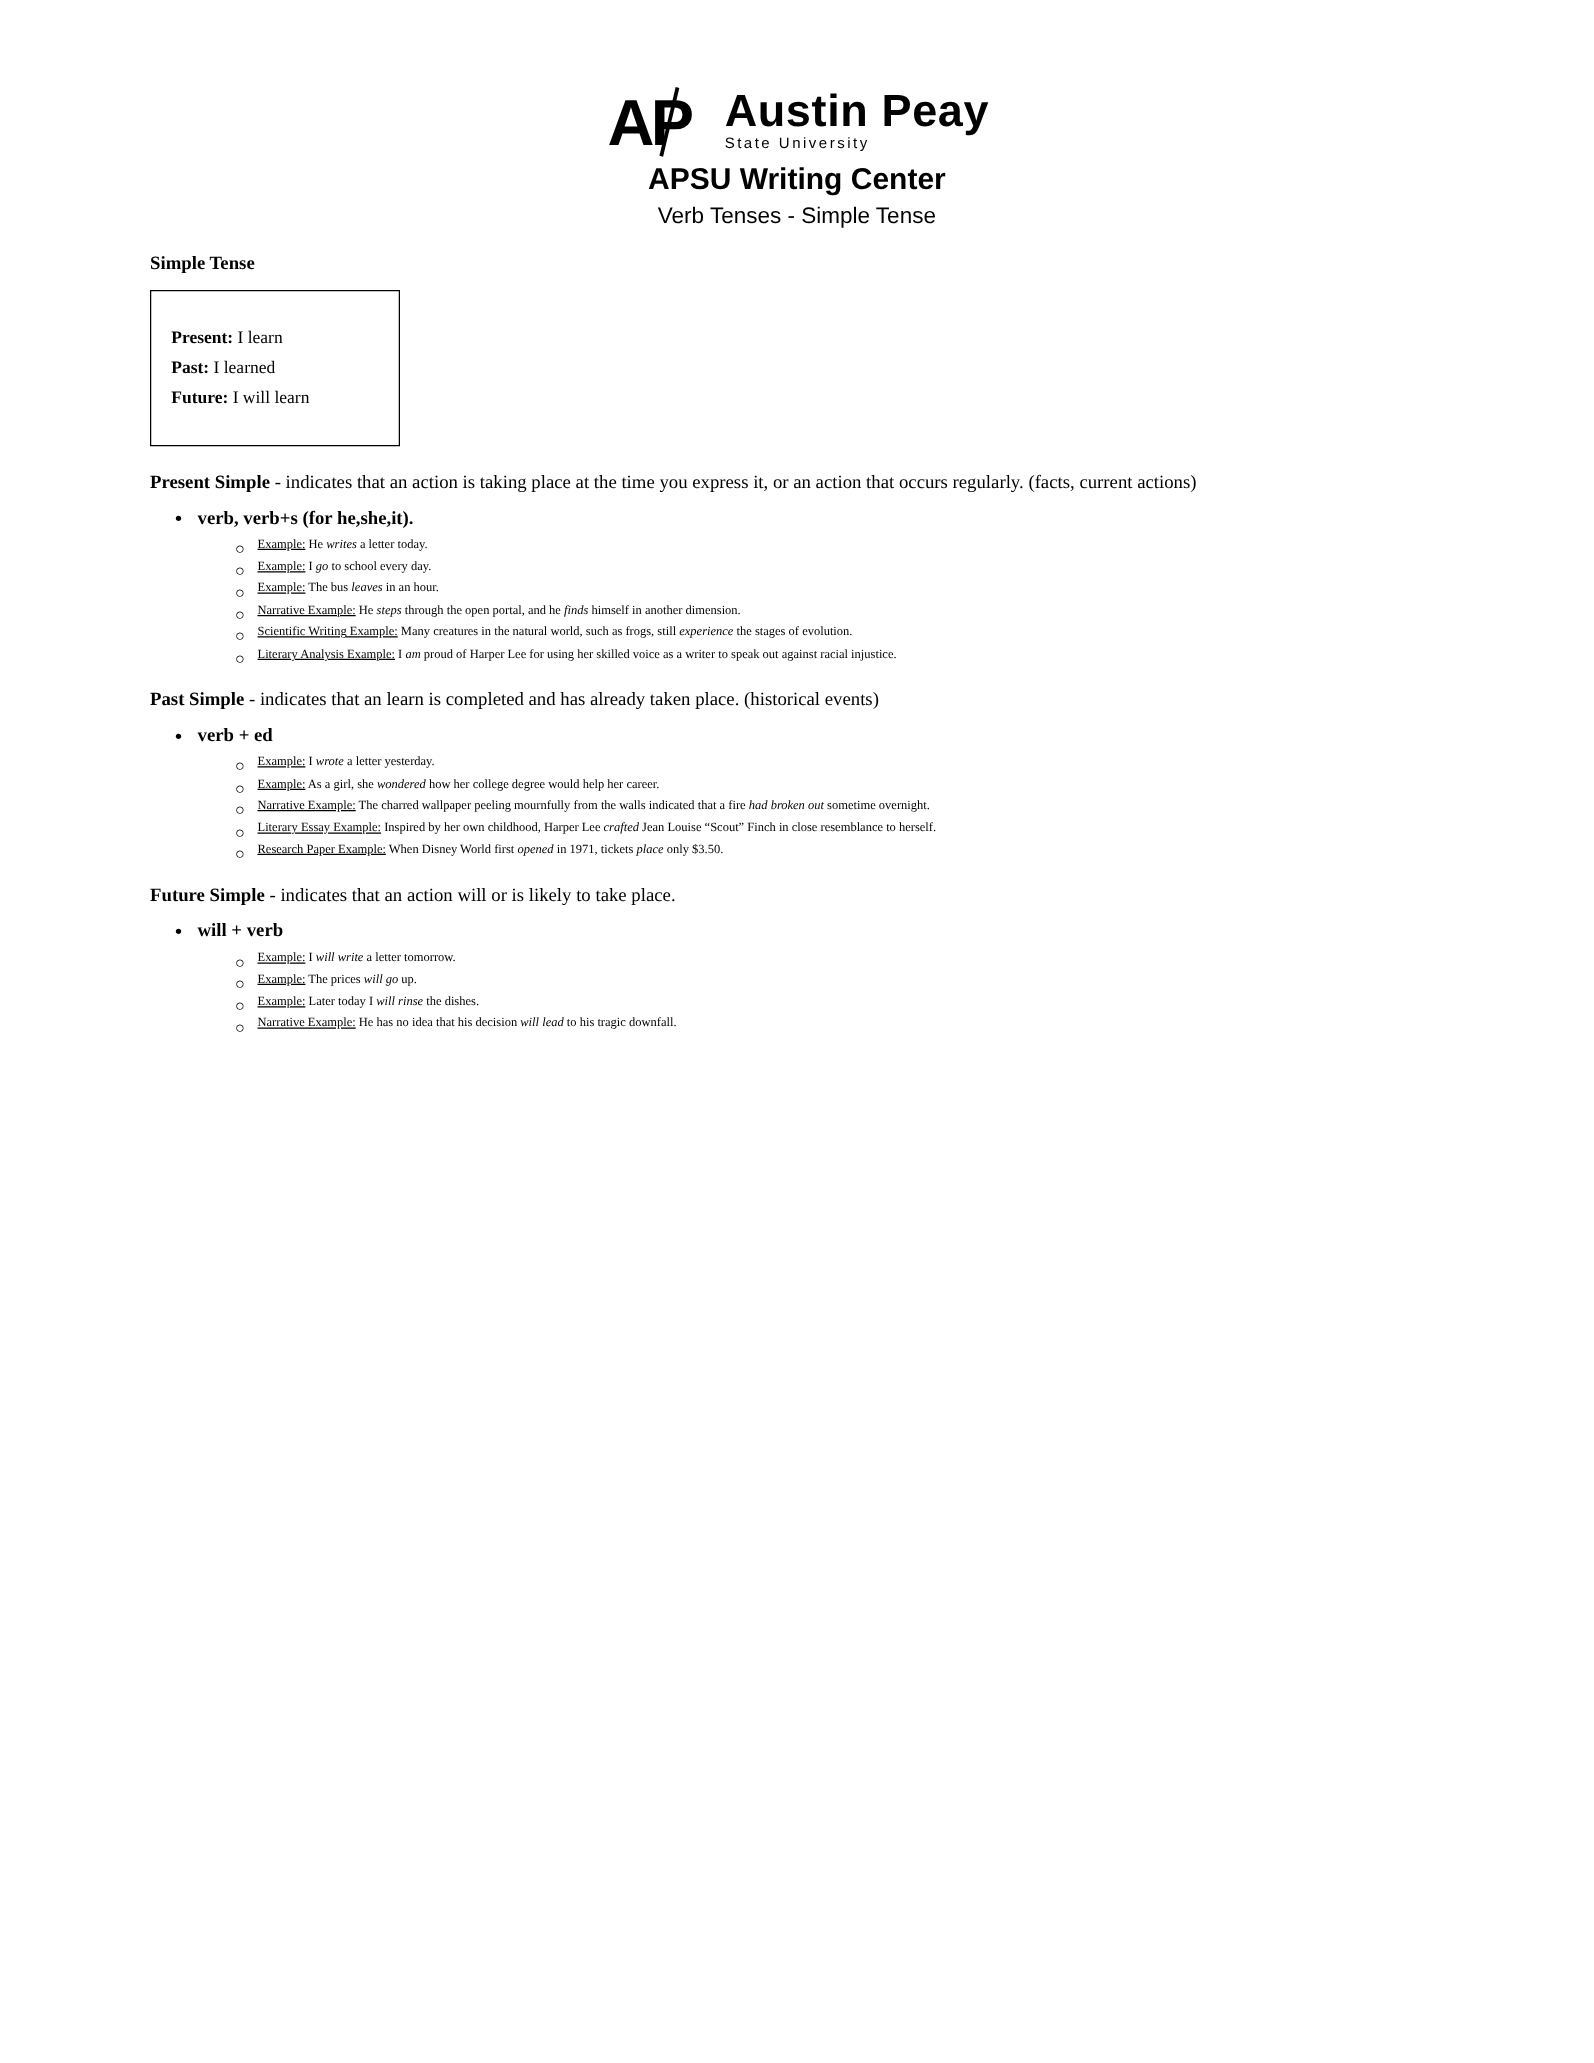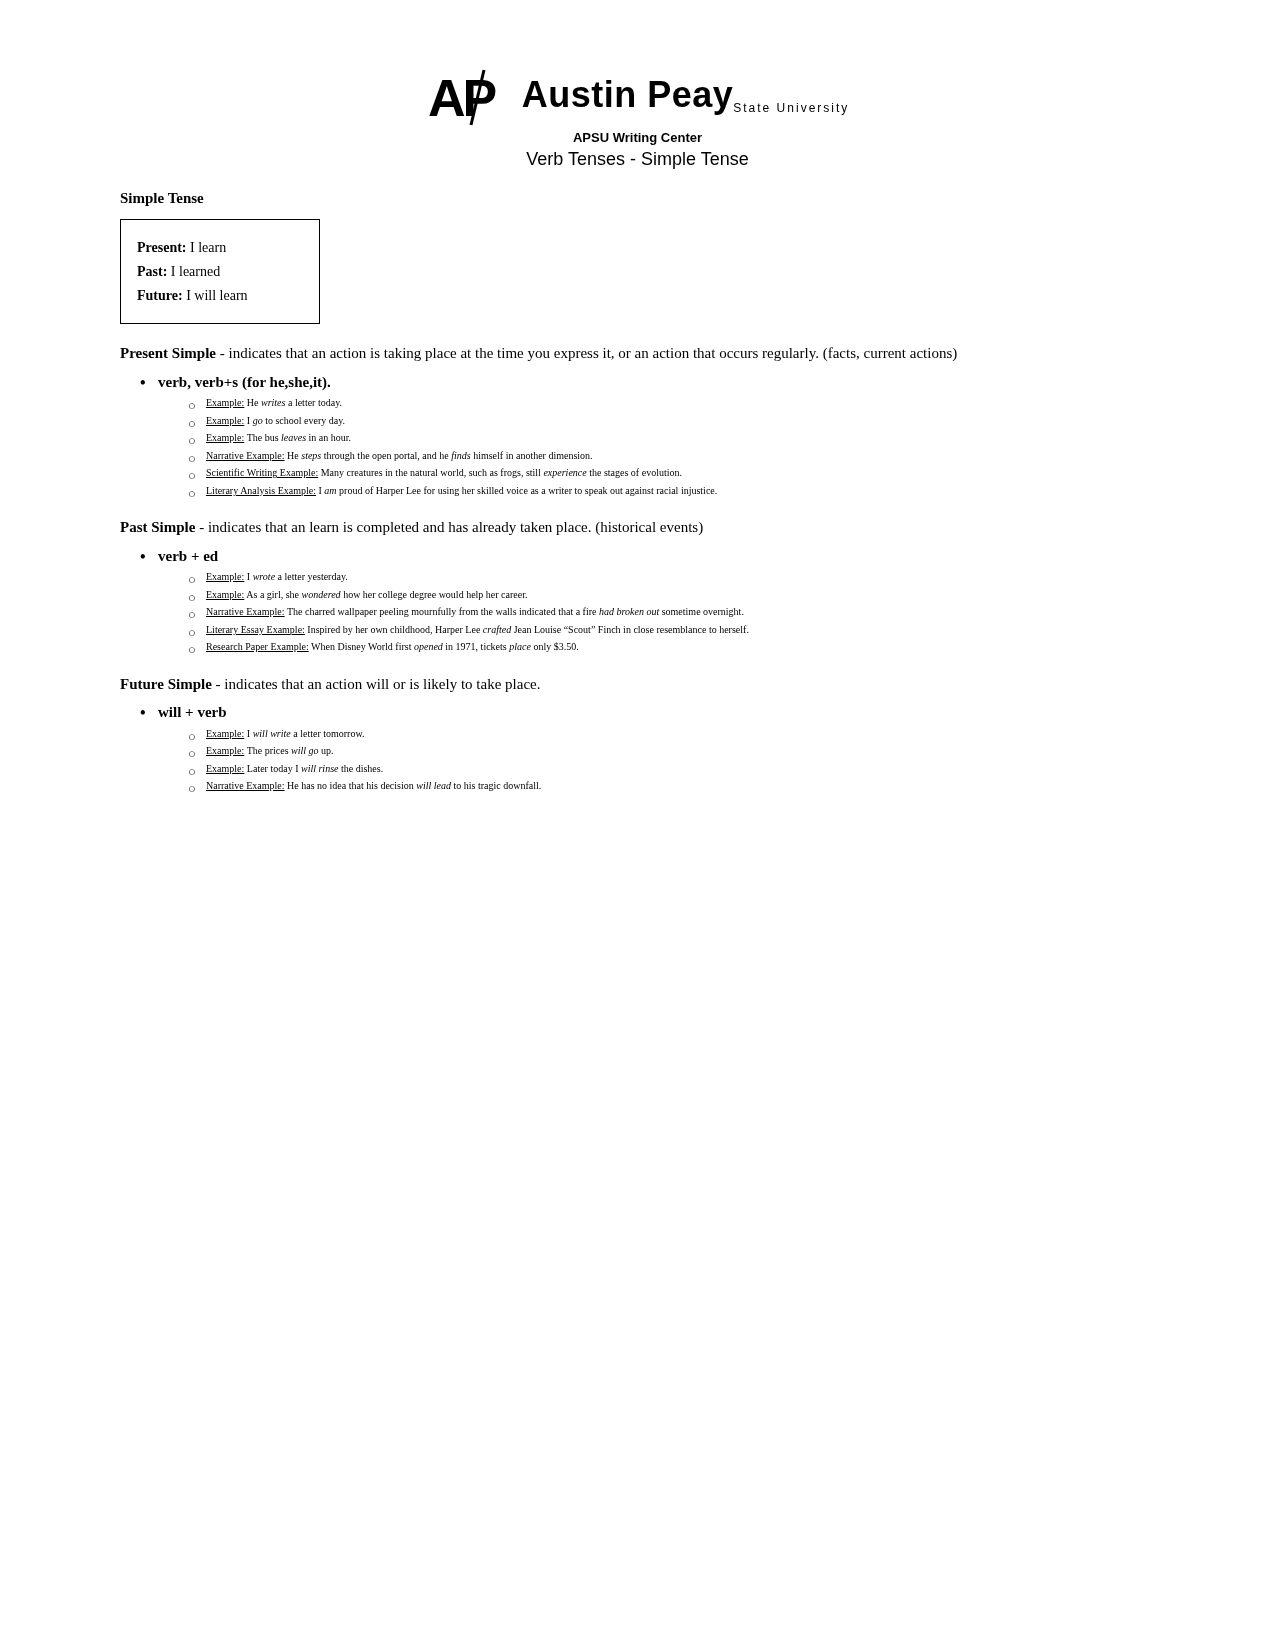--- a/index.html
+++ b/index.html
@@ -25,41 +25,41 @@
 
     .apsu-logo-container {
       display: flex;
       align-items: center;
       justify-content: center;
       gap: 6px;
     }
 
     .uni-name-block {
       display: flex;
-      flex-direction: row;
-      align-items: flex-end;
+      flex-direction: column;
+      align-items: flex-start;
       line-height: 1.1;
     }
 
     .uni-name-austin-peay {
       font-size: 36px;
       font-weight: 900;
       font-family: 'Arial Black', Arial, sans-serif;
       letter-spacing: 0.5px;
     }
 
     .uni-name-state {
       font-size: 12px;
       font-family: Arial, sans-serif;
       letter-spacing: 2px;
       font-weight: normal;
     }
 
     .center-title {
-      font-size: 13px;
+      font-size: 24px;
       font-weight: bold;
       font-family: Arial, sans-serif;
       margin-bottom: 4px;
     }
 
     .center-subtitle {
       font-size: 18px;
       font-family: Arial, sans-serif;
       font-weight: normal;
     }
@@ -67,21 +67,21 @@
     .section-heading {
       font-weight: bold;
       font-size: 15px;
       margin-bottom: 12px;
       margin-top: 20px;
       font-family: 'Times New Roman', Times, serif;
     }
 
     .tense-box {
       border: 1px solid #000;
-      padding: 16px 16px;
+      padding: 26px 16px;
       display: inline-block;
       margin-bottom: 18px;
       min-width: 200px;
     }
 
     .tense-box-row {
       font-size: 14px;
       line-height: 1.7;
       font-family: 'Times New Roman', Times, serif;
     }

